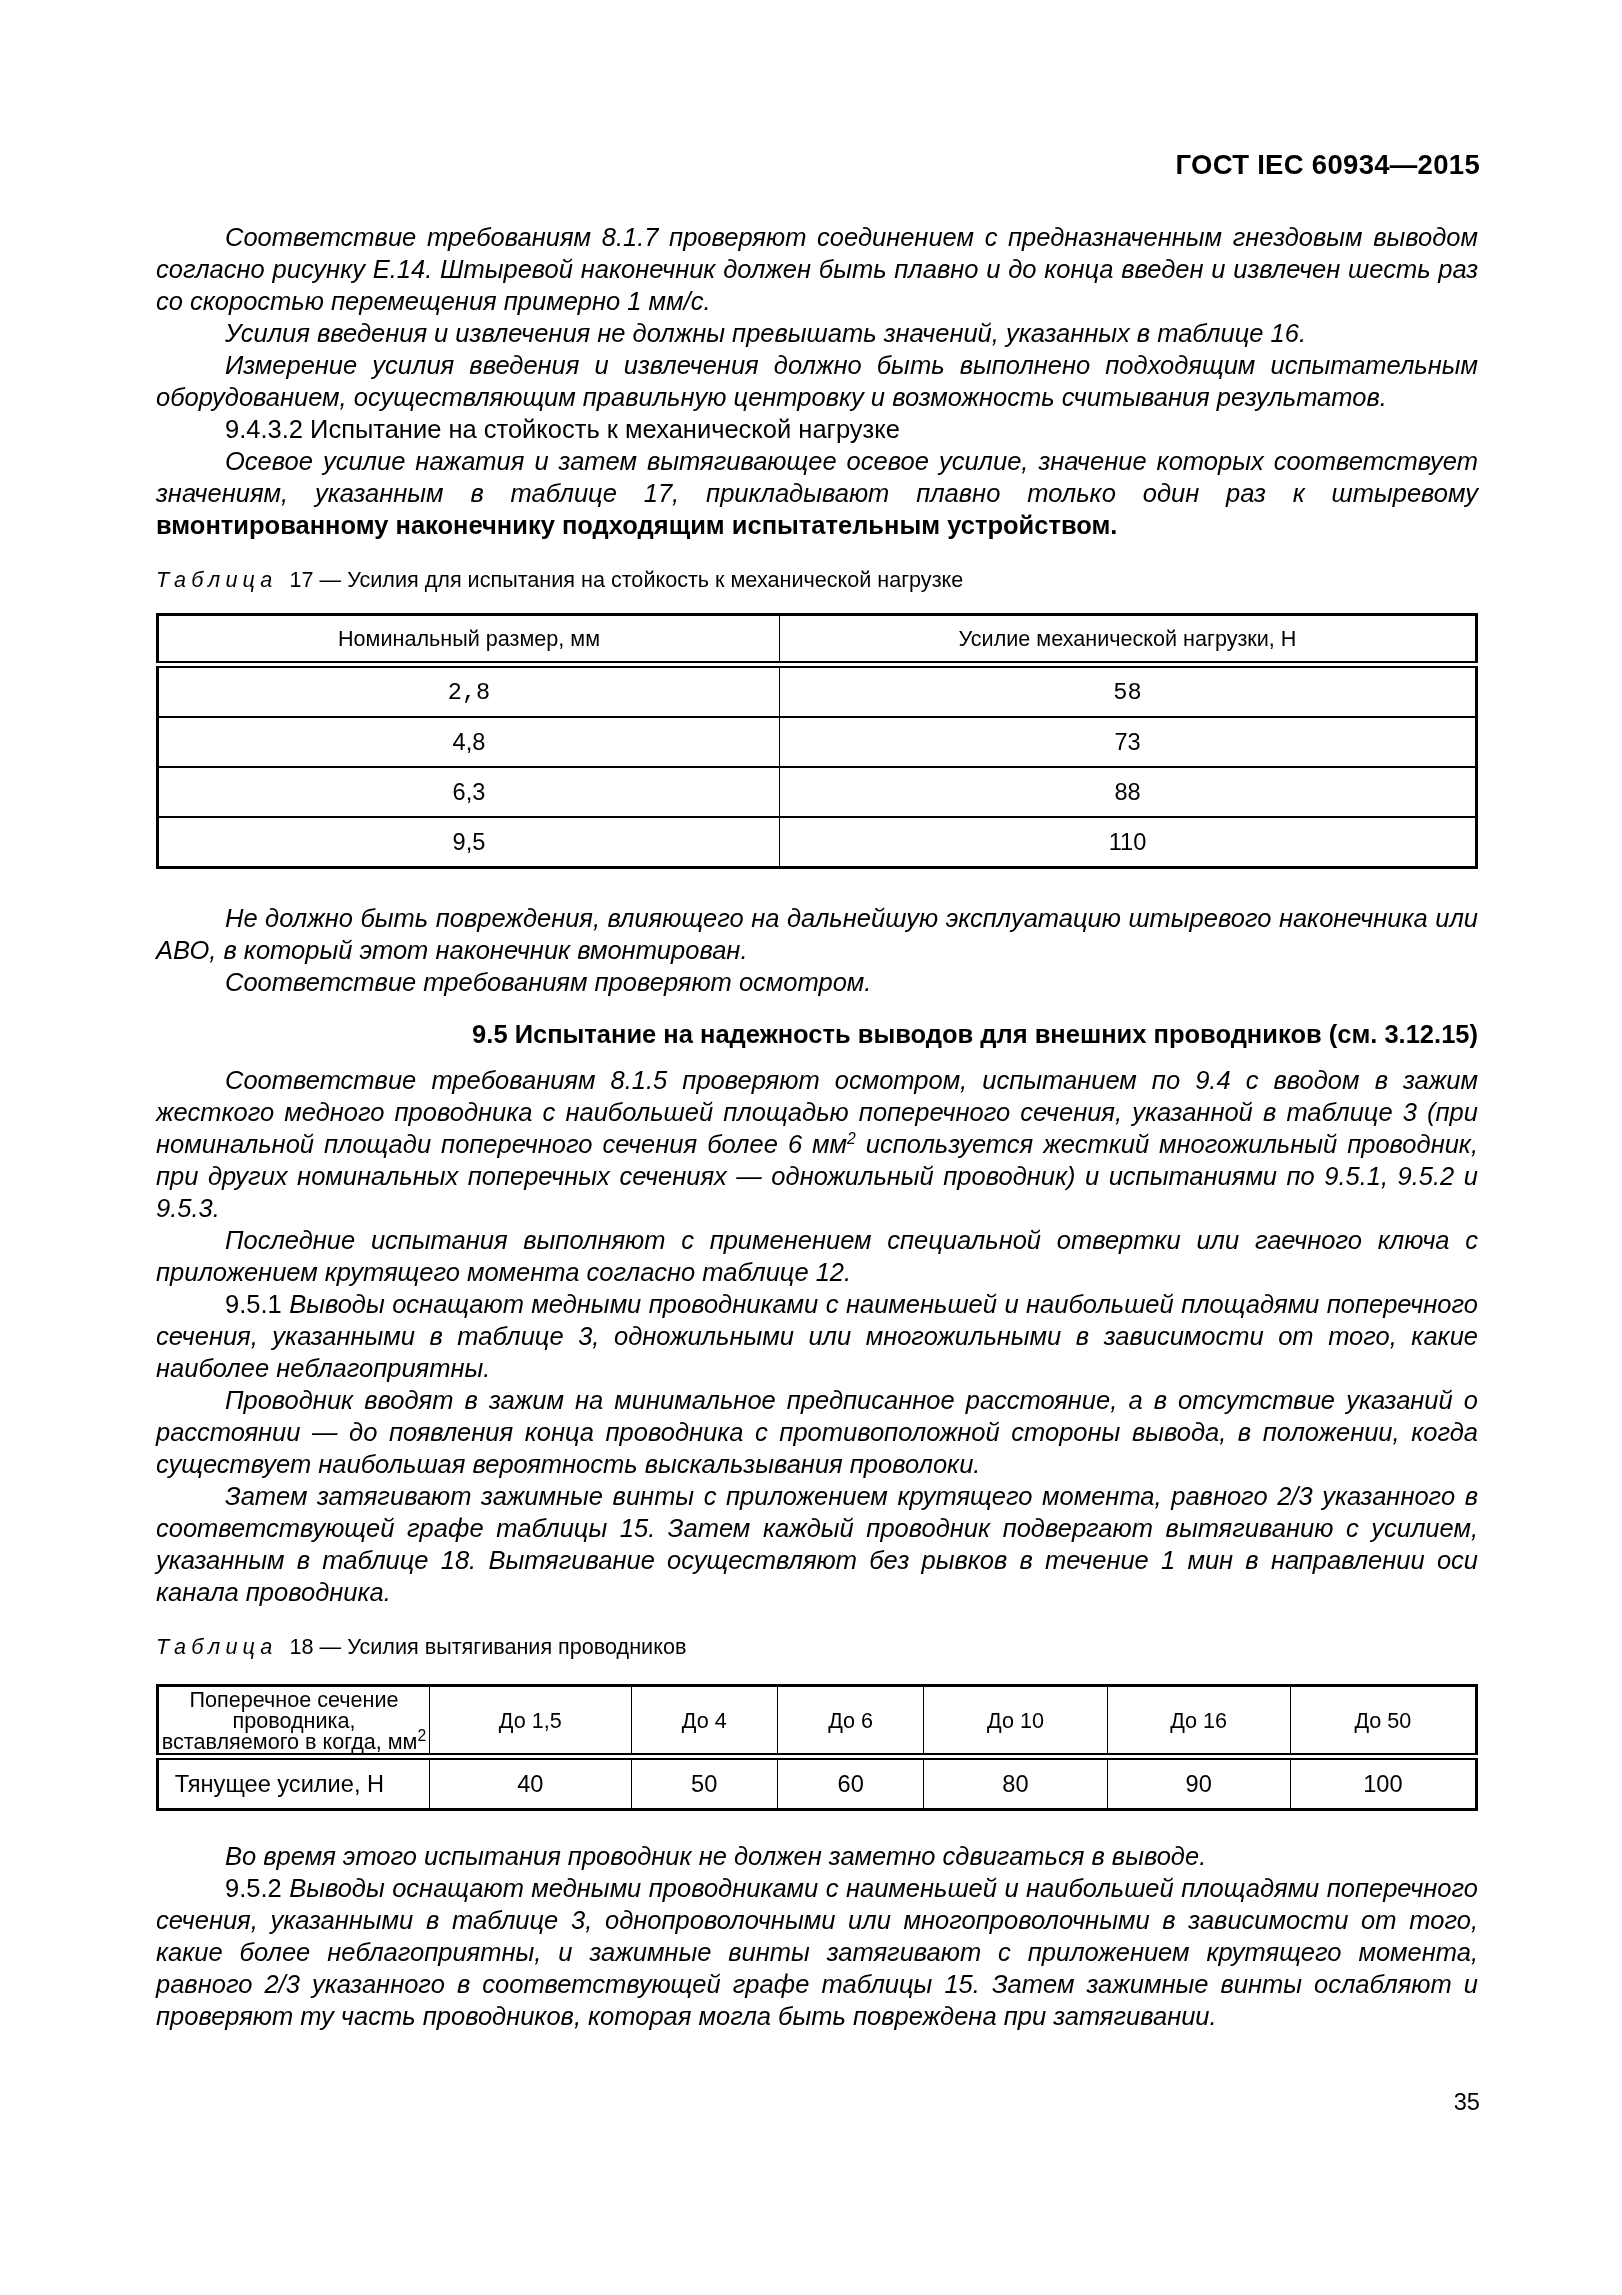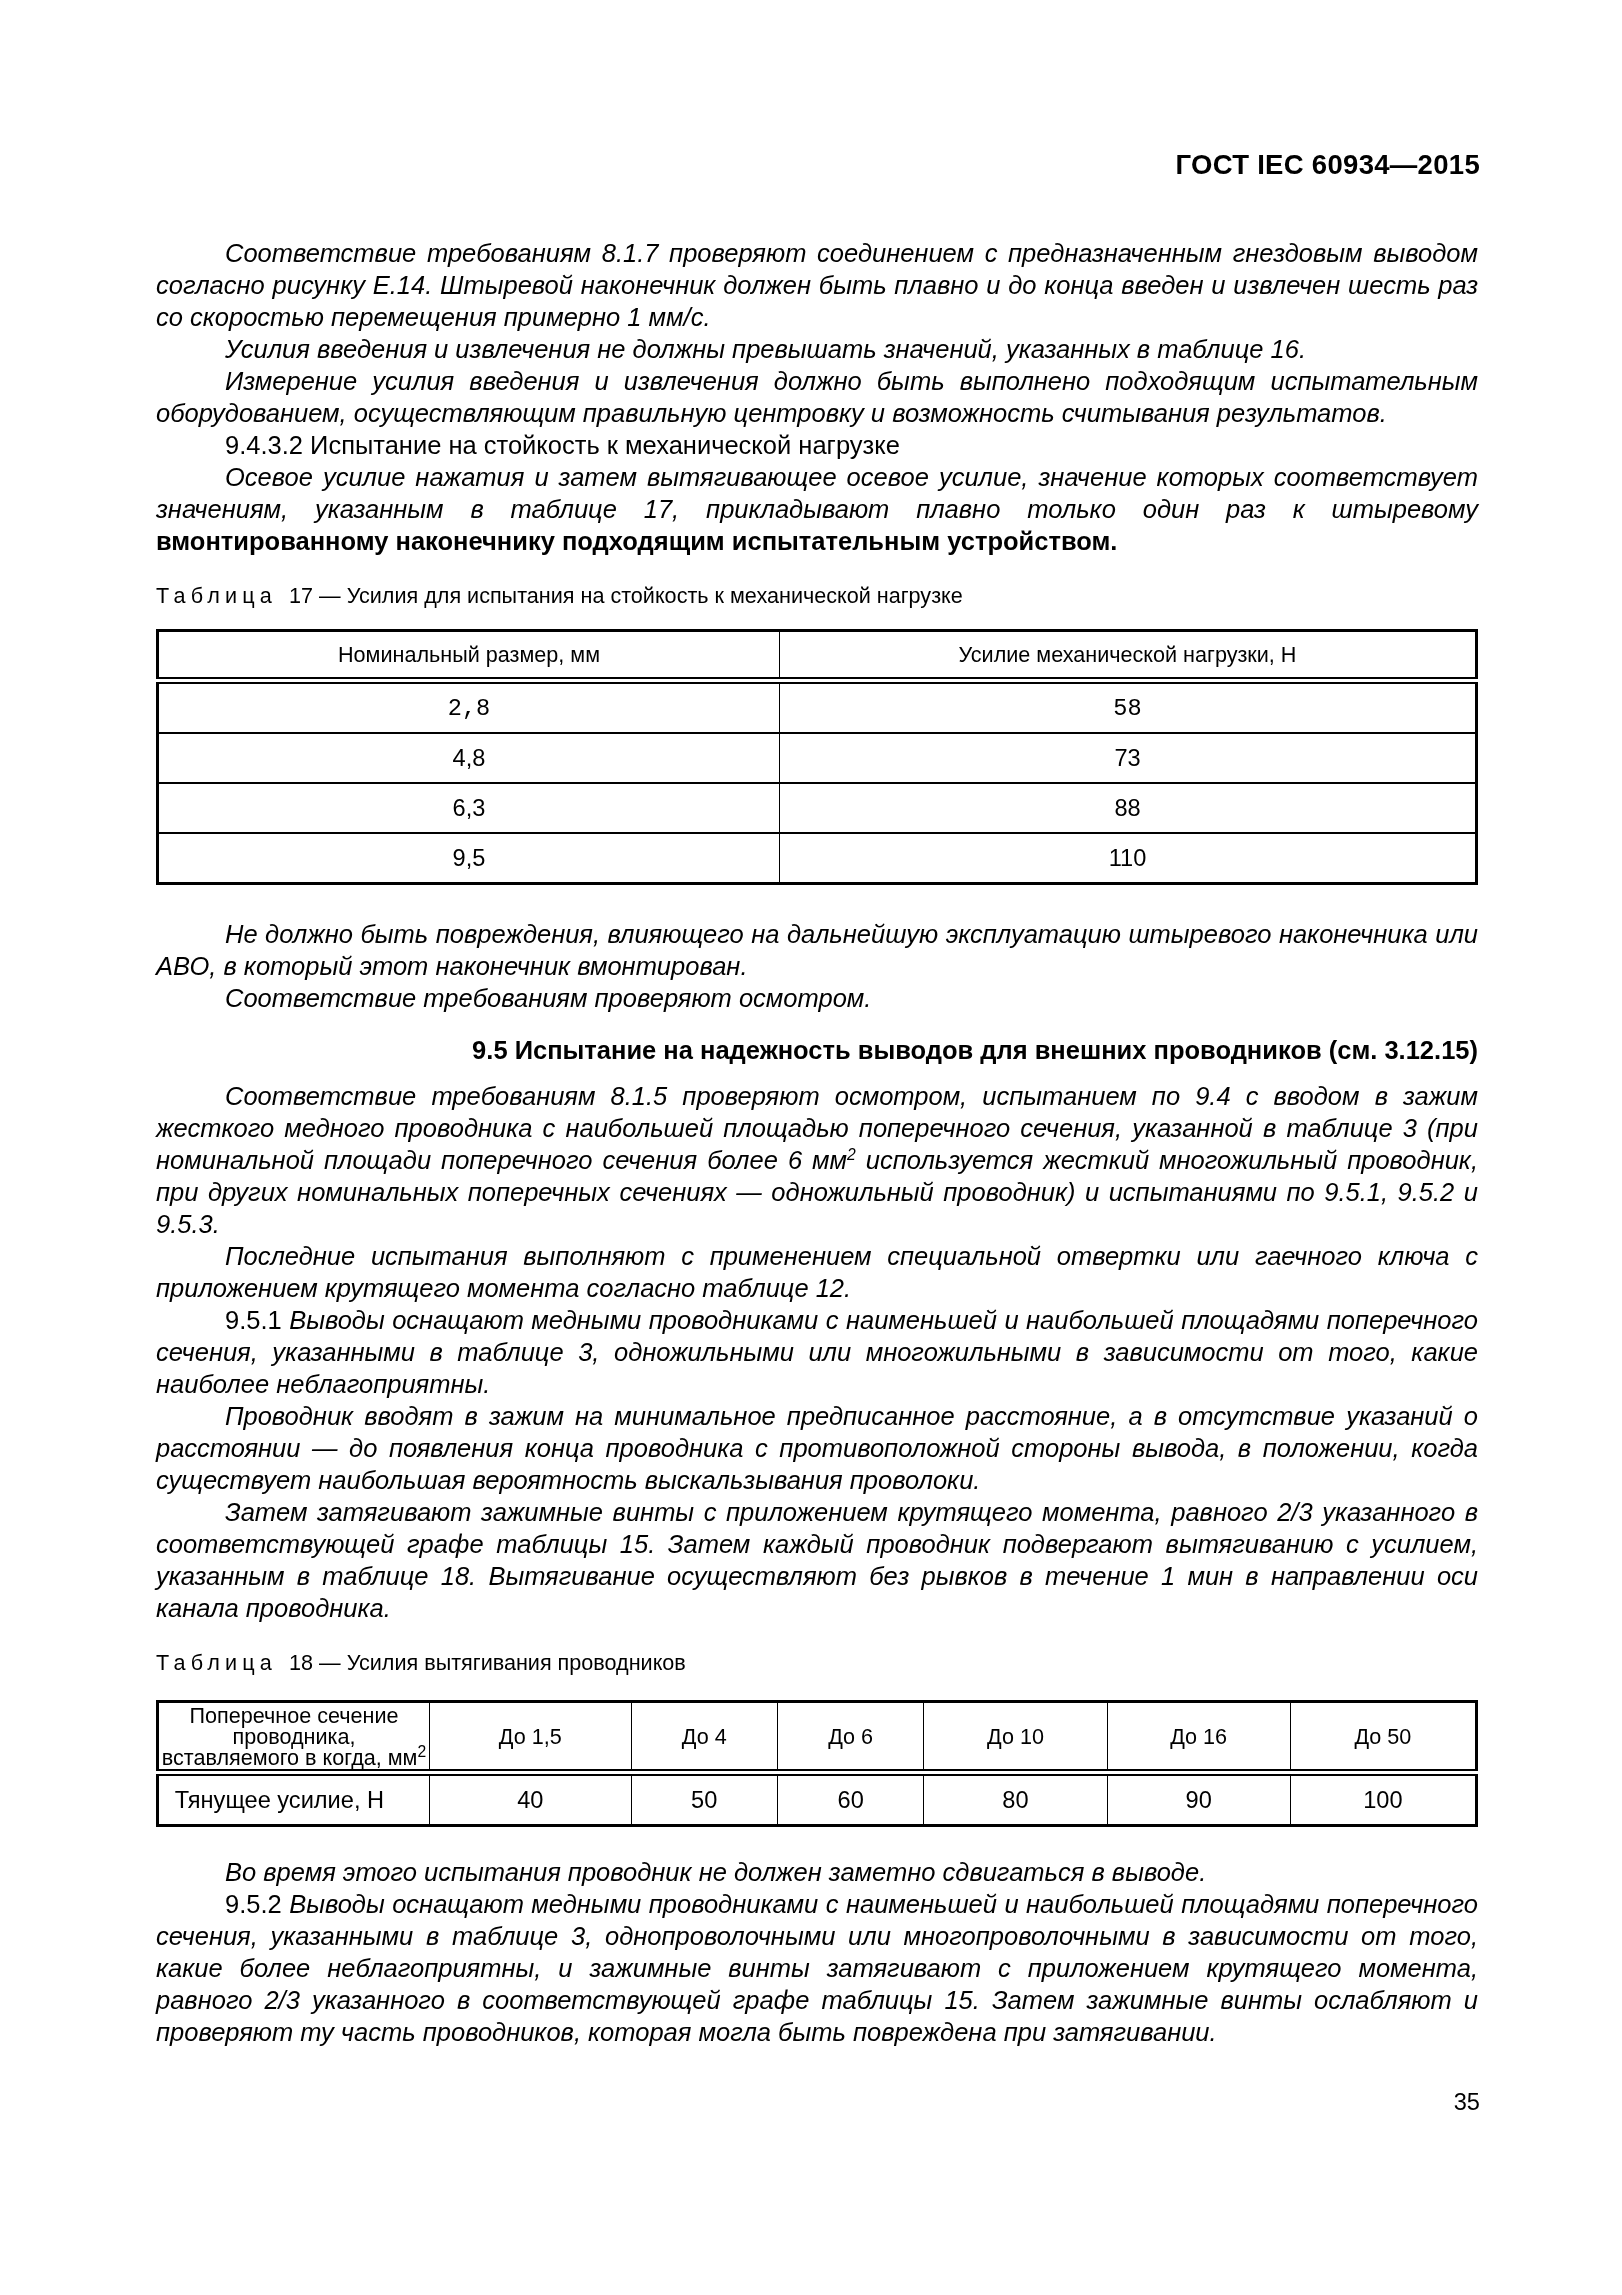--- a/index.html
+++ b/index.html
@@ -1,27 +1,27 @@
 <!DOCTYPE html>
 <html style="font-size:10.5px"><head>
   <meta charset="utf-8">
   <style>
     html, body { margin: 0; padding: 0; background: #ffffff; }
     body { width: 1623px; height: 2295px; position: relative; overflow: hidden;
            font-family: "Liberation Sans", sans-serif; color: #000; }
     .page { position: absolute; left: 0; top: 0; width: 1623px; height: 2295px; border-radius: 32px; }
     .running-head { position: absolute; right: 143px; top: 149px; font-size: 27.5px;
                     font-weight: bold; letter-spacing: 0.3px; }
-    .body { position: absolute; left: 156px; width: 1322px; top: 221px; margin-top: 16px; }
+    .body { position: absolute; left: 156px; width: 1322px; top: 221px; }
     p { margin: 0; font-size: 25.5px; line-height: 32px; text-align: justify;
         text-indent: 69px; }
     p.i { font-style: italic; }
     p.noindent { text-indent: 0; font-weight: bold; }
     .caption { font-size: 21.6px; margin: 0; text-indent: 0; line-height: 29px; }
-    .spaced { letter-spacing: 5.2px; }
+    .spaced { letter-spacing: 5.2px; font-style: italic; }
     h3 { margin: 0; font-size: 25.5px; font-weight: bold; text-indent: 69px; line-height: 32px; text-align: right; }
     table { border-collapse: collapse; width: 1322px; font-size: 21.6px; }
     td, th { font-weight: normal; text-align: center; border-left: 1.3px solid #000;
              border-right: 1.3px solid #000; }
     .t17 { border-top: 3.3px solid #000; border-bottom: 3.3px solid #000;
            border-left: 3.3px solid #000; border-right: 3.3px solid #000; }
     .t17 th { height: 43px; border-bottom: 7.9px double #000; }
     .t17 td { height: 46px; border-top: 2.6px solid #000; font-size: 23.6px; }
     .t17 tr:nth-child(2) td { border-top: none; font-family: Liberation Mono, monospace; }
     .t18 { border: 3.3px solid #000; }

